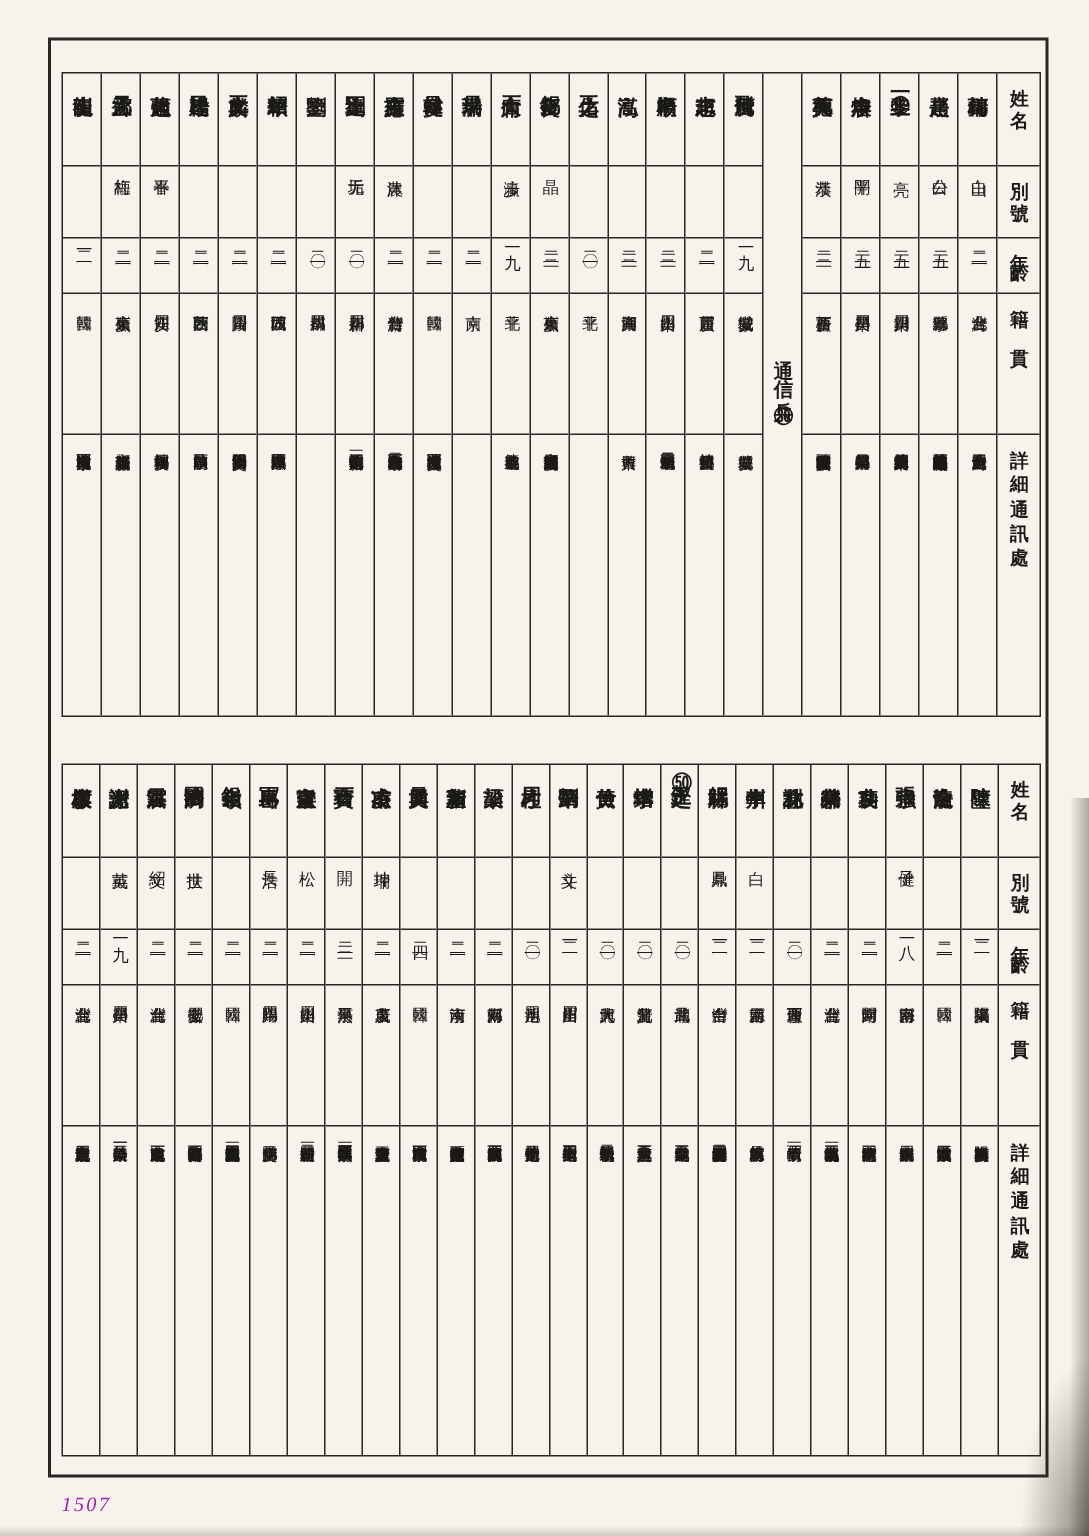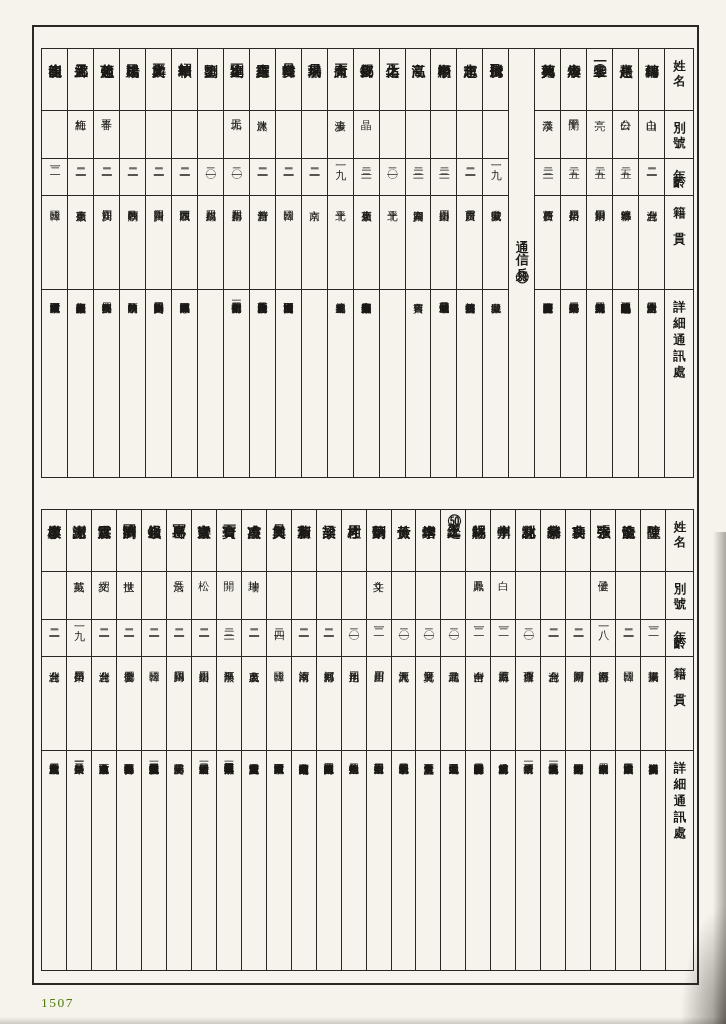--- a/index.html
+++ b/index.html
@@ -76,21 +76,22 @@
     flex:1 1 auto;
     display:flex;justify-content:center;align-items:center;
   }
   .section-label{
     font-size:13px;font-weight:700;letter-spacing:1.05em;
   }
   .page-number{
     position:absolute;
     left:41px;bottom:13px;
     font-size:13.5px;letter-spacing:1.5px;
-    color:#4d7c0f;
+    color:#a21caf;
+    font-style:italic;
   }
   
   .scan-shadow-right{
     position:absolute;right:0;top:52%;bottom:0;width:13px;
     background:linear-gradient(to right,rgba(60,54,46,0) 0%,rgba(60,54,46,0.40) 100%);
     pointer-events:none;
   }
   .scan-shadow-corner{
     position:absolute;right:0;bottom:0;width:46px;height:120px;
     background:radial-gradient(ellipse at bottom right,rgba(45,40,34,0.55) 0%,rgba(45,40,34,0) 70%);

